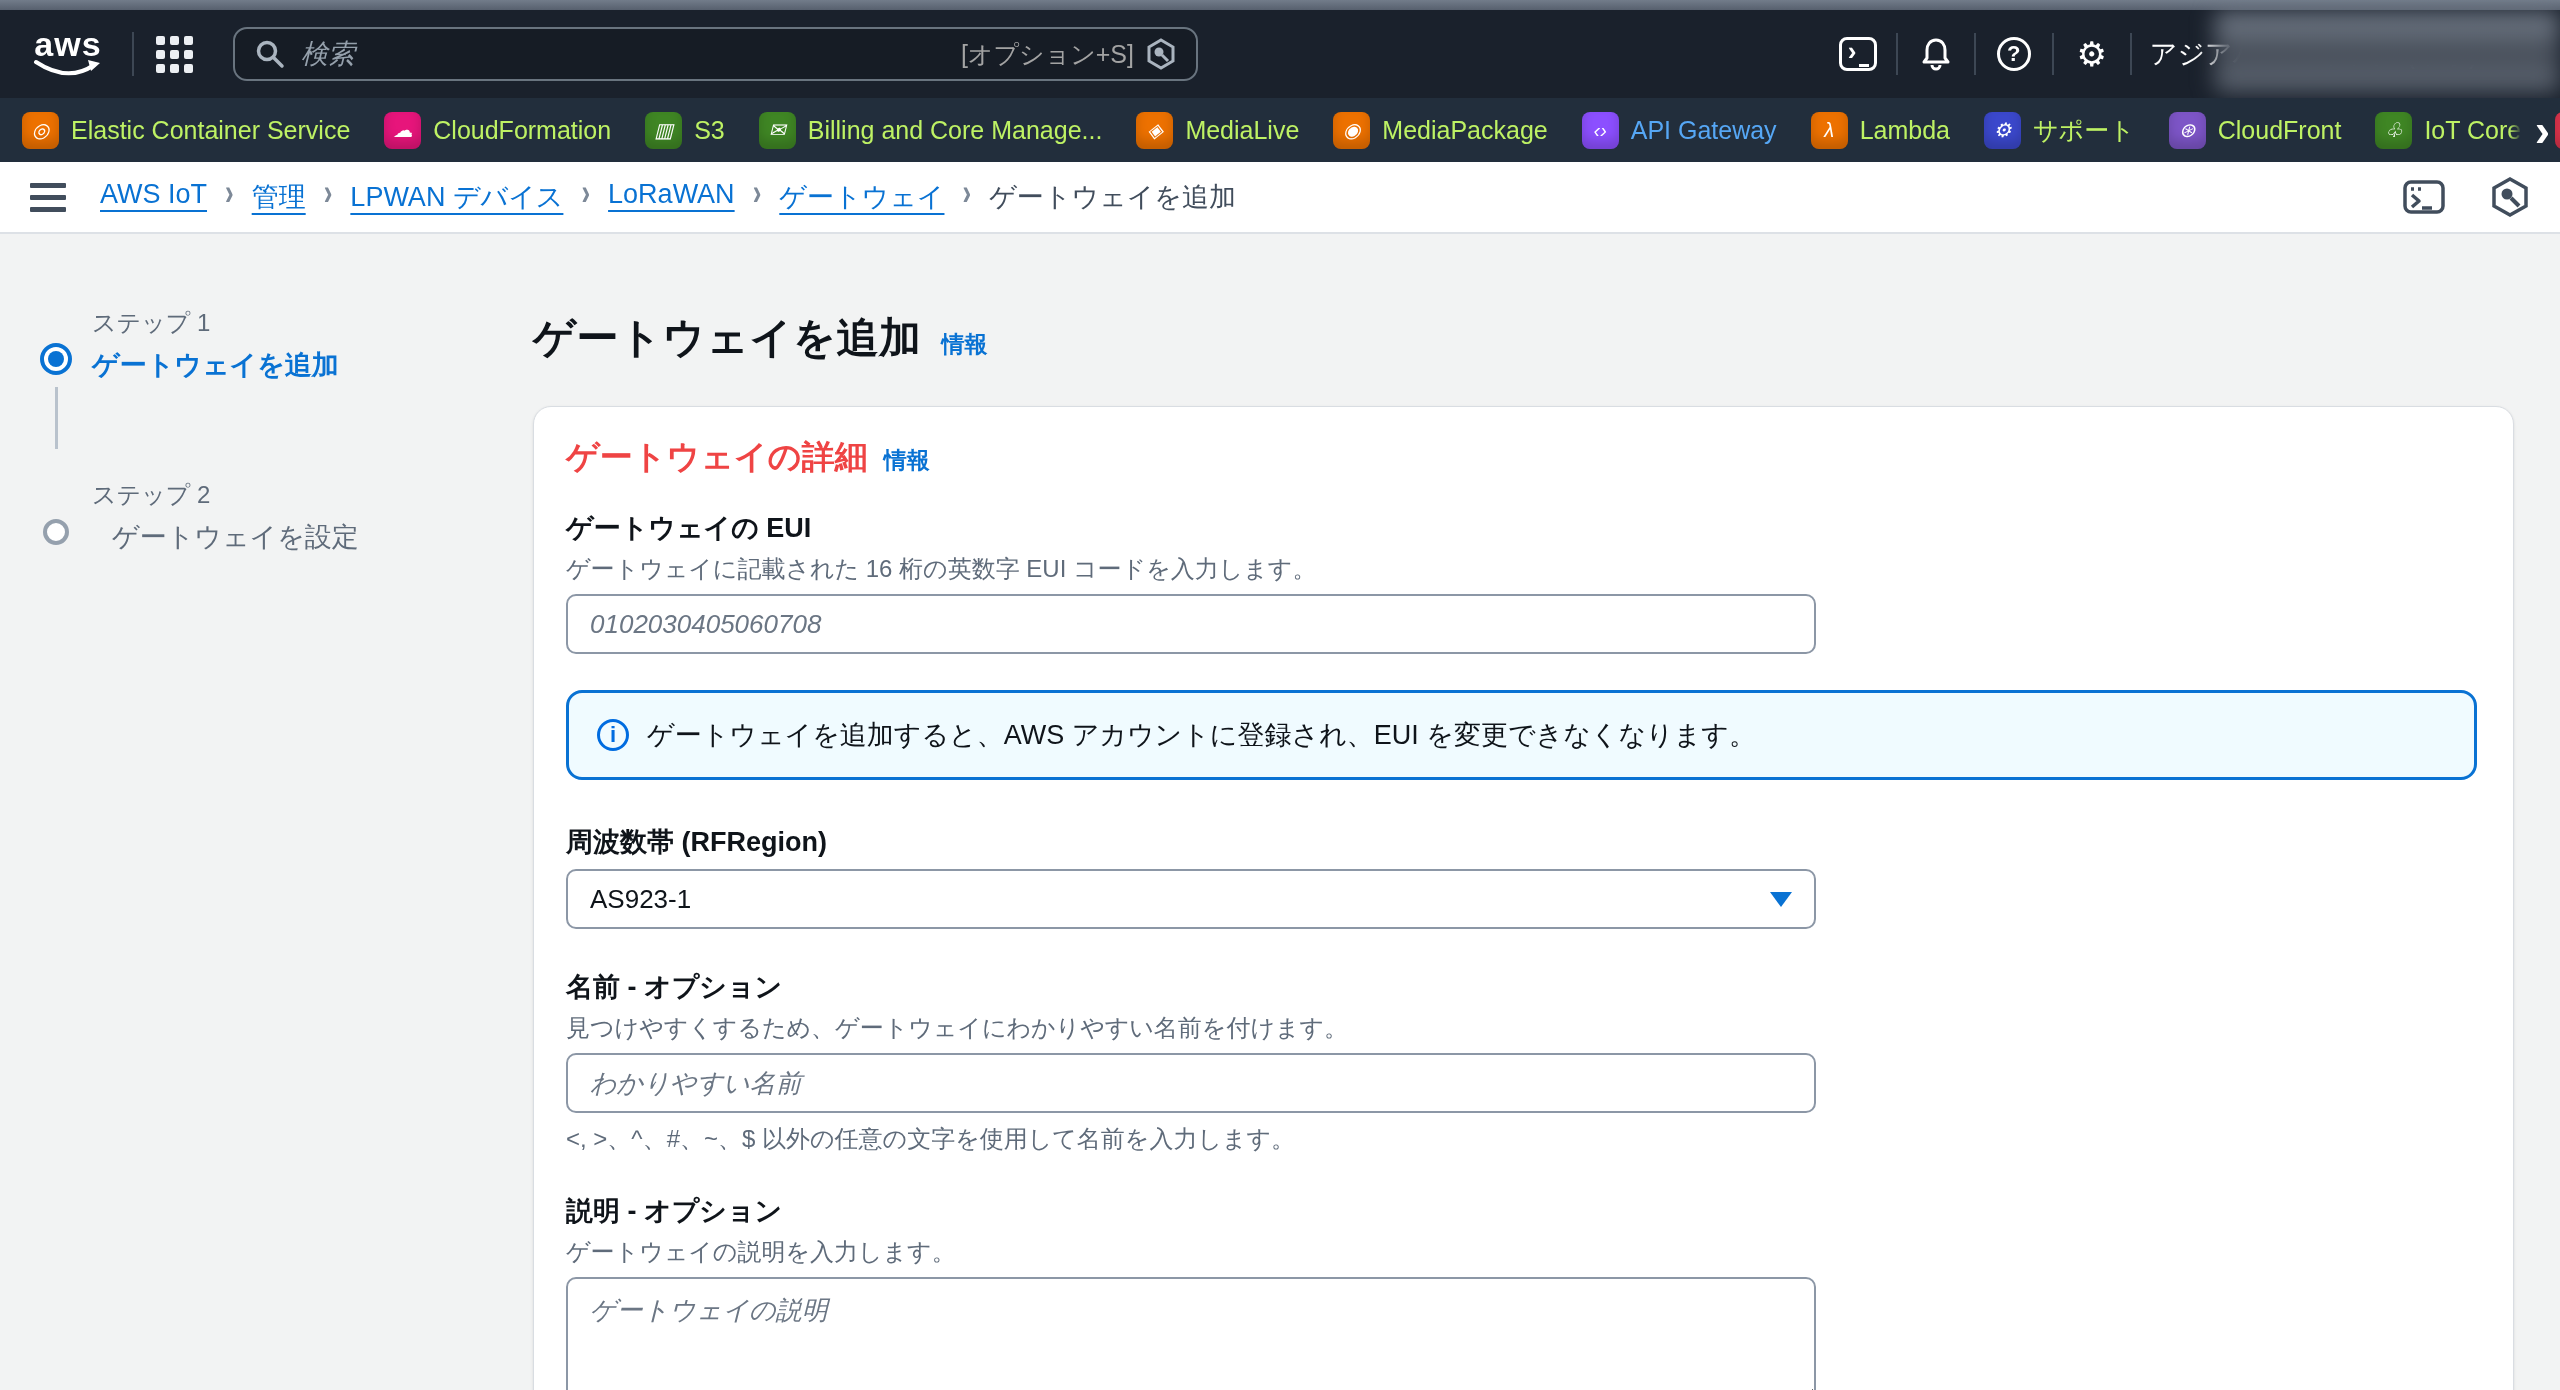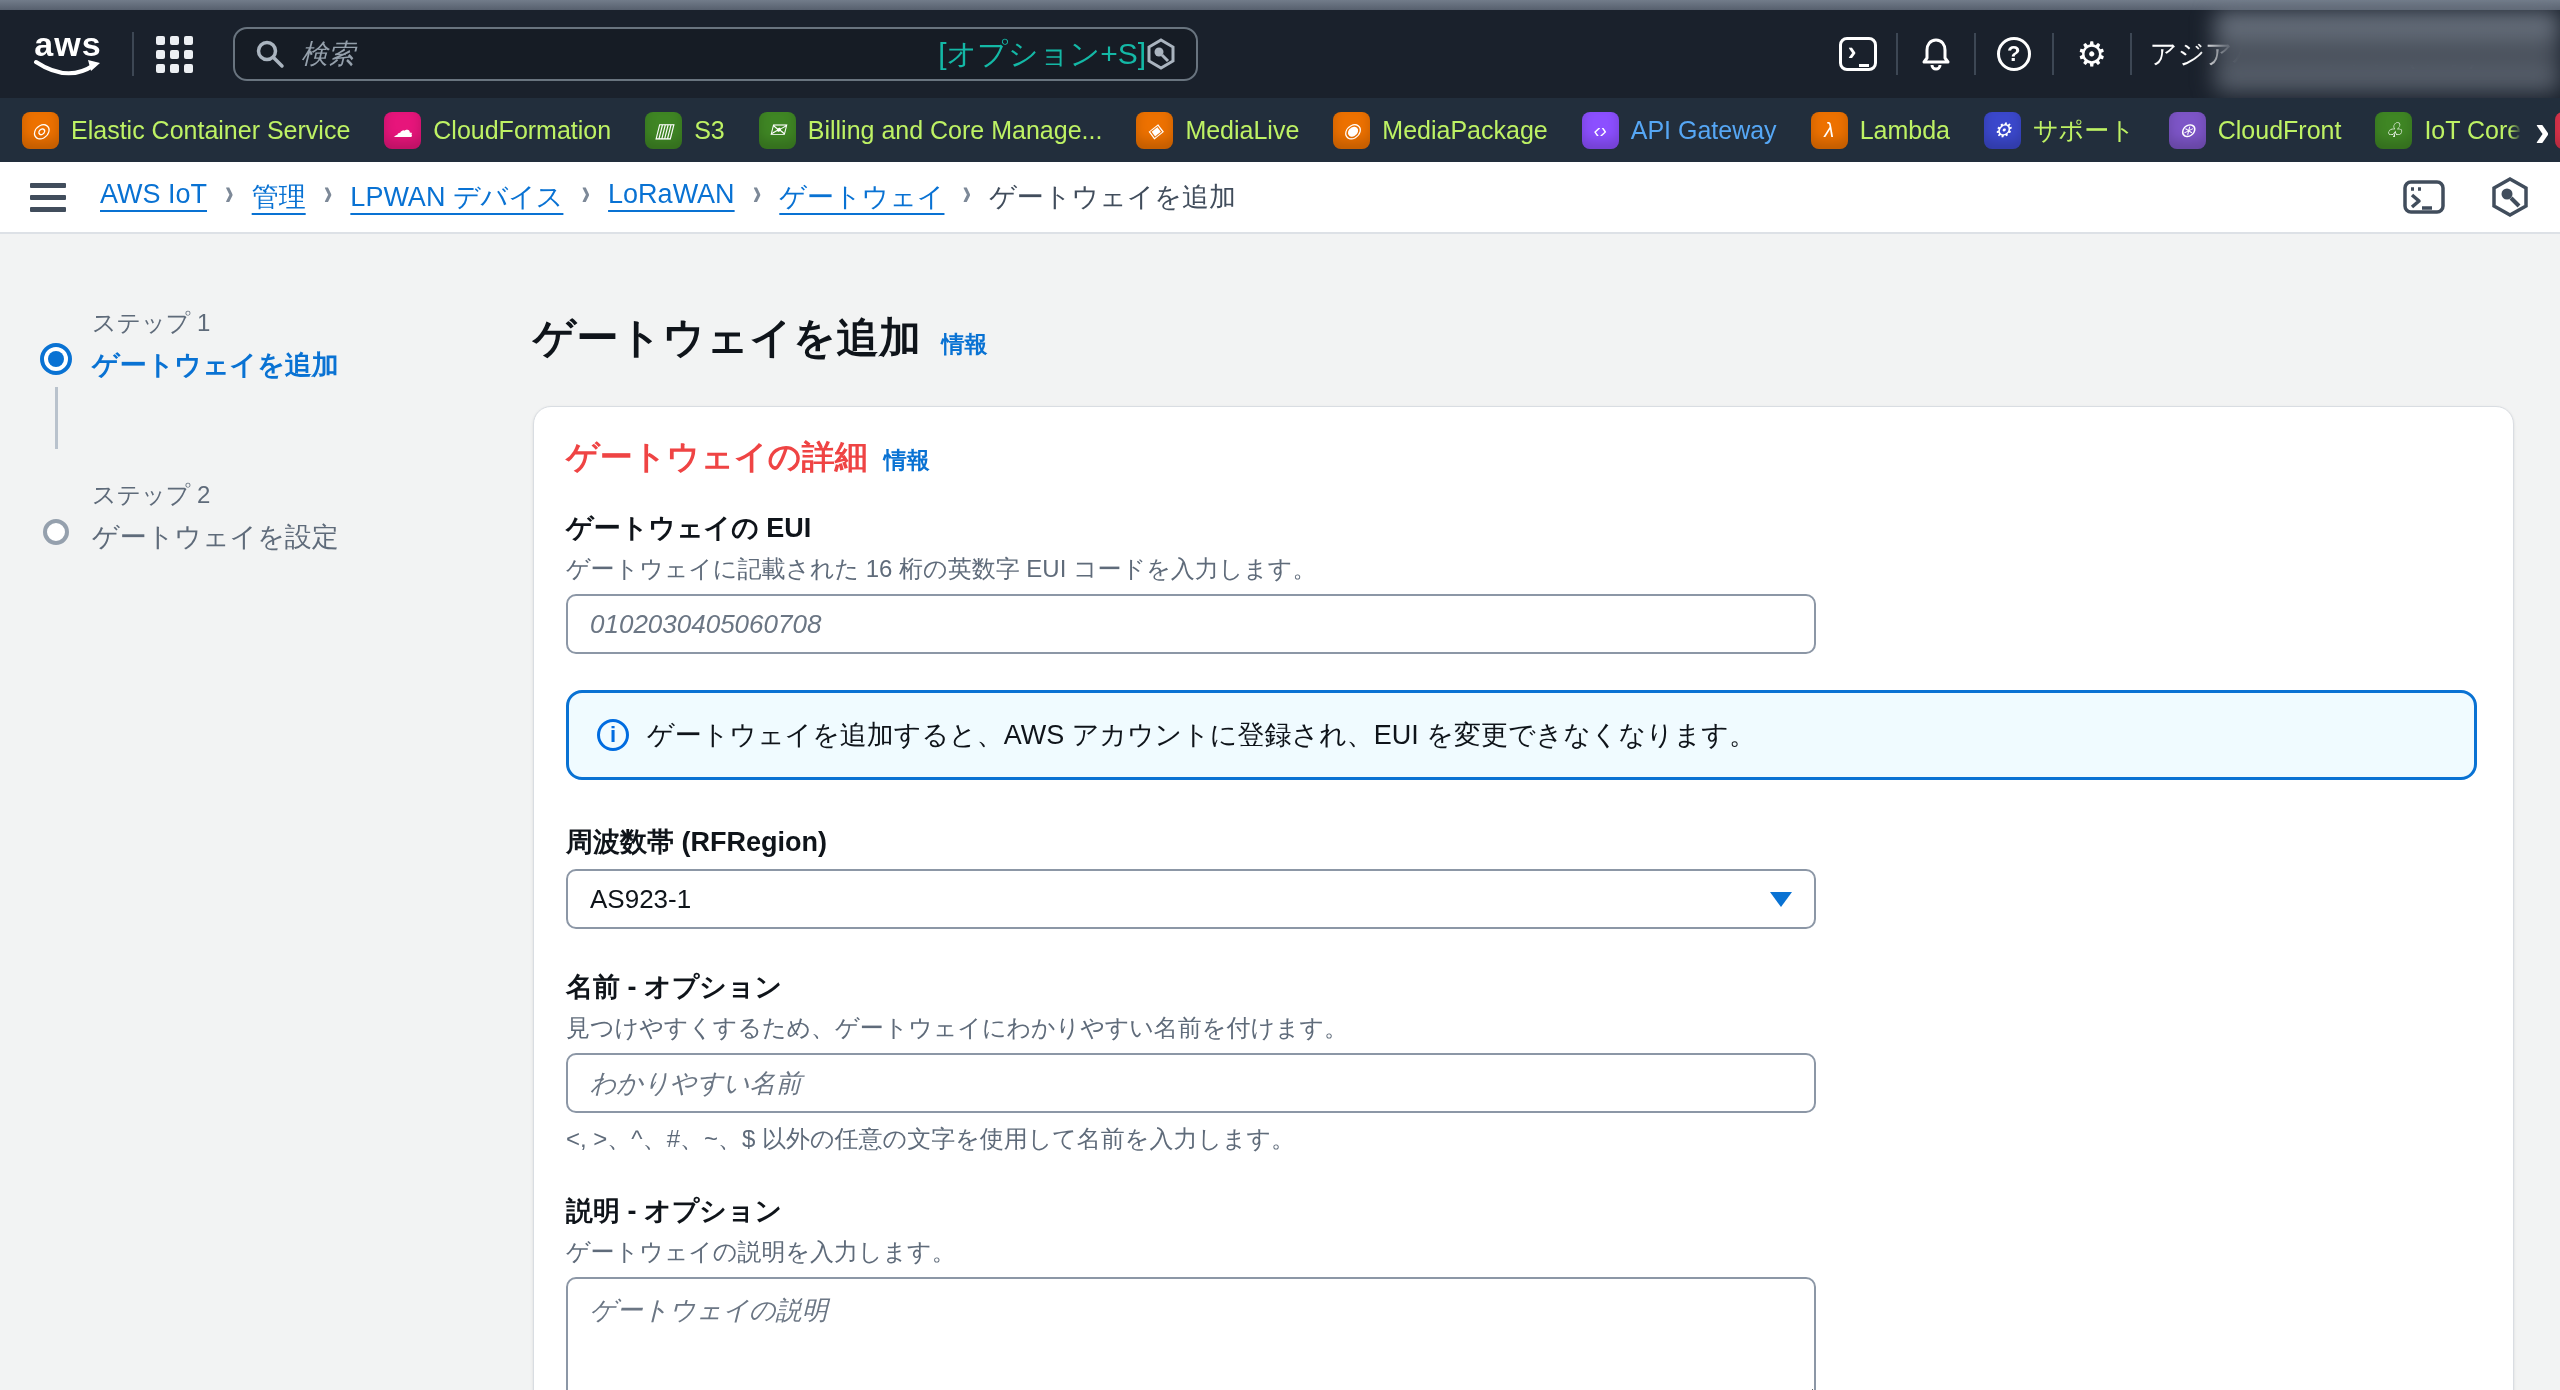--- a/index.html
+++ b/index.html
@@ -14,21 +14,21 @@
     display:flex; align-items:center; padding:0 26px; color:#fff; }
   .aws-logo { display:flex; flex-direction:column; align-items:center; width:84px; }
   .aws-logo .aws-word { font-weight:bold; font-size:34px; letter-spacing:1px; line-height:30px; }
   .hdr-divider { width:2px; height:44px; background:#3d4754; margin:0 22px; }
   .grid-icon { display:grid; grid-template-columns:repeat(3,9px); grid-gap:5px; cursor:pointer; }
   .grid-icon span { width:9px; height:9px; background:#eceff3; border-radius:2px; }
   .searchbox { margin-left:40px; width:965px; height:54px; border:2px solid #69747f;
     border-radius:14px; display:flex; align-items:center; padding:0 20px; background:#161c25; }
   .searchbox .mag { flex:none; margin-right:16px; }
   .search-ph { color:#95a0ac; font-size:27px; font-style:italic; flex:1; }
-  .shortcut { color:#14b8a6; font-size:30px; }
+  .shortcut { color:#a3a3a3; font-size:25px; margin-right:12px; }
   .hdr-right { margin-left:auto; display:flex; align-items:center; }
   .hdr-icon { width:76px; display:flex; justify-content:center; align-items:center; cursor:pointer; }
   .hdr-sep { width:2px; height:42px; background:#3d4754; }
   .term-box { width:38px; height:34px; border:3px solid #fff; border-radius:8px;
     position:relative; font-weight:bold; }
   .term-box i { position:absolute; left:6px; top:-4px; font-size:26px; font-style:normal; }
   .term-box u { position:absolute; right:5px; bottom:1px; width:10px; height:3px; background:#fff; }
   .help-circle { width:34px; height:34px; border:3px solid #fff; border-radius:50%;
     display:flex; align-items:center; justify-content:center; font-size:22px; font-weight:bold; }
   .gear-glyph { font-size:34px; line-height:34px; }
@@ -65,21 +65,21 @@
   .crumb-right { margin-left:auto; display:flex; align-items:center; gap:44px; }
   .crumb-right svg { cursor:pointer; }
 
   
   .content { display:flex; height:1164px; background:#f2f3f3; }
   .steps { flex:none; width:505px; padding:73px 0 0 40px; }
   .step { position:relative; padding-left:52px; }
   .step-label { color:#5f6b7a; font-size:24px; }
   .step-title { font-size:27px; font-weight:bold; margin-top:8px; cursor:pointer; }
   .step-title.active { color:#0972d3; }
-  .step-title.inactive { color:#5f6b7a; font-weight:normal; }
+  .step-title.inactive { color:#5f6b7a; font-weight:normal;margin-left:20px; }
   .radio-active { position:absolute; left:0; top:36px; width:32px; height:32px; border:4px solid #0972d3;
     border-radius:50%; background:#fff; display:flex; align-items:center; justify-content:center; }
   .radio-active i { width:16px; height:16px; background:#0972d3; border-radius:50%; }
   .radio-inactive { position:absolute; left:3px; top:40px; width:26px; height:26px;
     border:4px solid #95a0ad; border-radius:50%; background:#fff; }
   .step-connector { position:absolute; left:15px; top:80px; width:3px; height:62px; background:#b9c2cc; }
   .step + .step { margin-top:96px; }
 
   .main { flex:1; padding:76px 46px 0 28px; }
   .h1-row { display:flex; align-items:baseline; gap:20px; }

